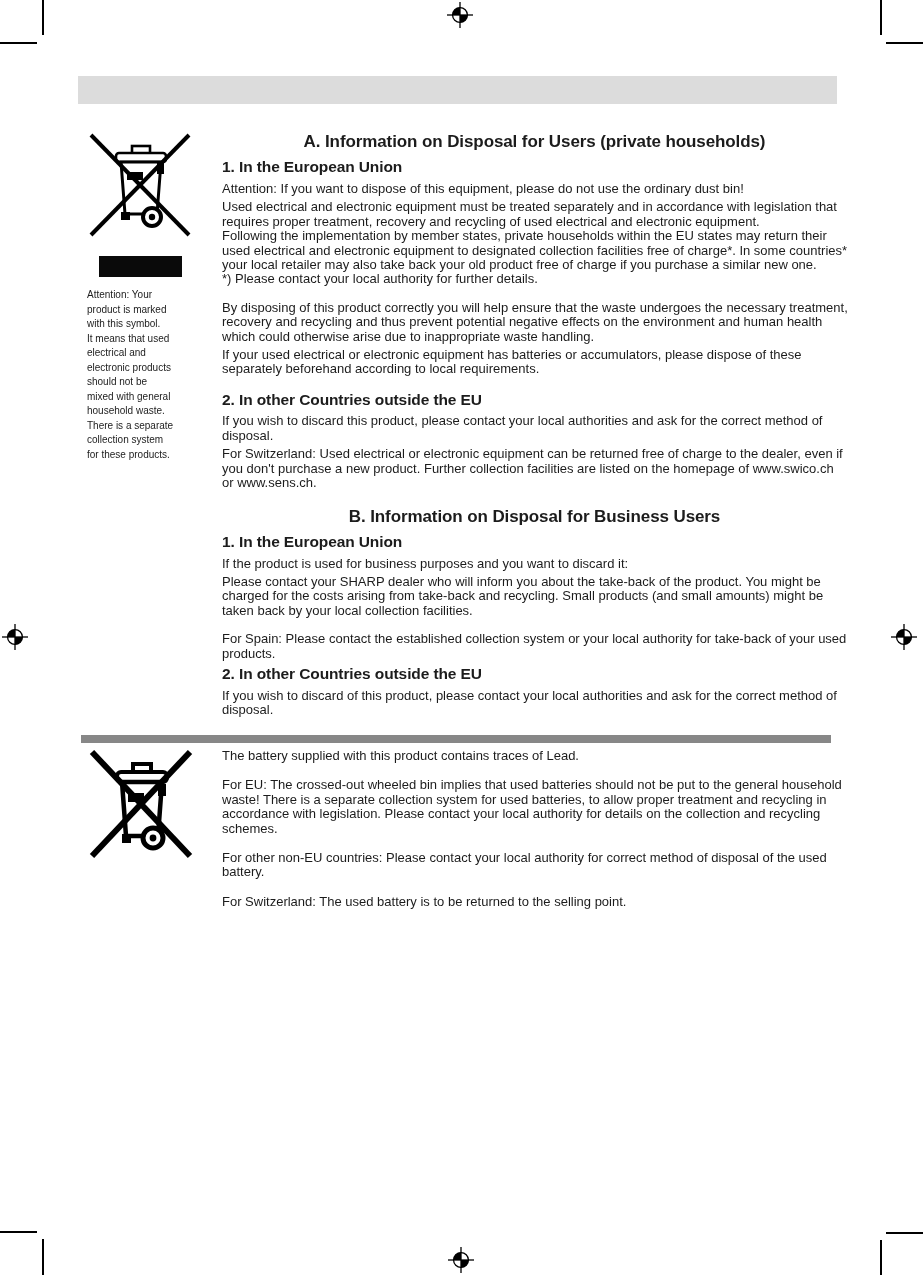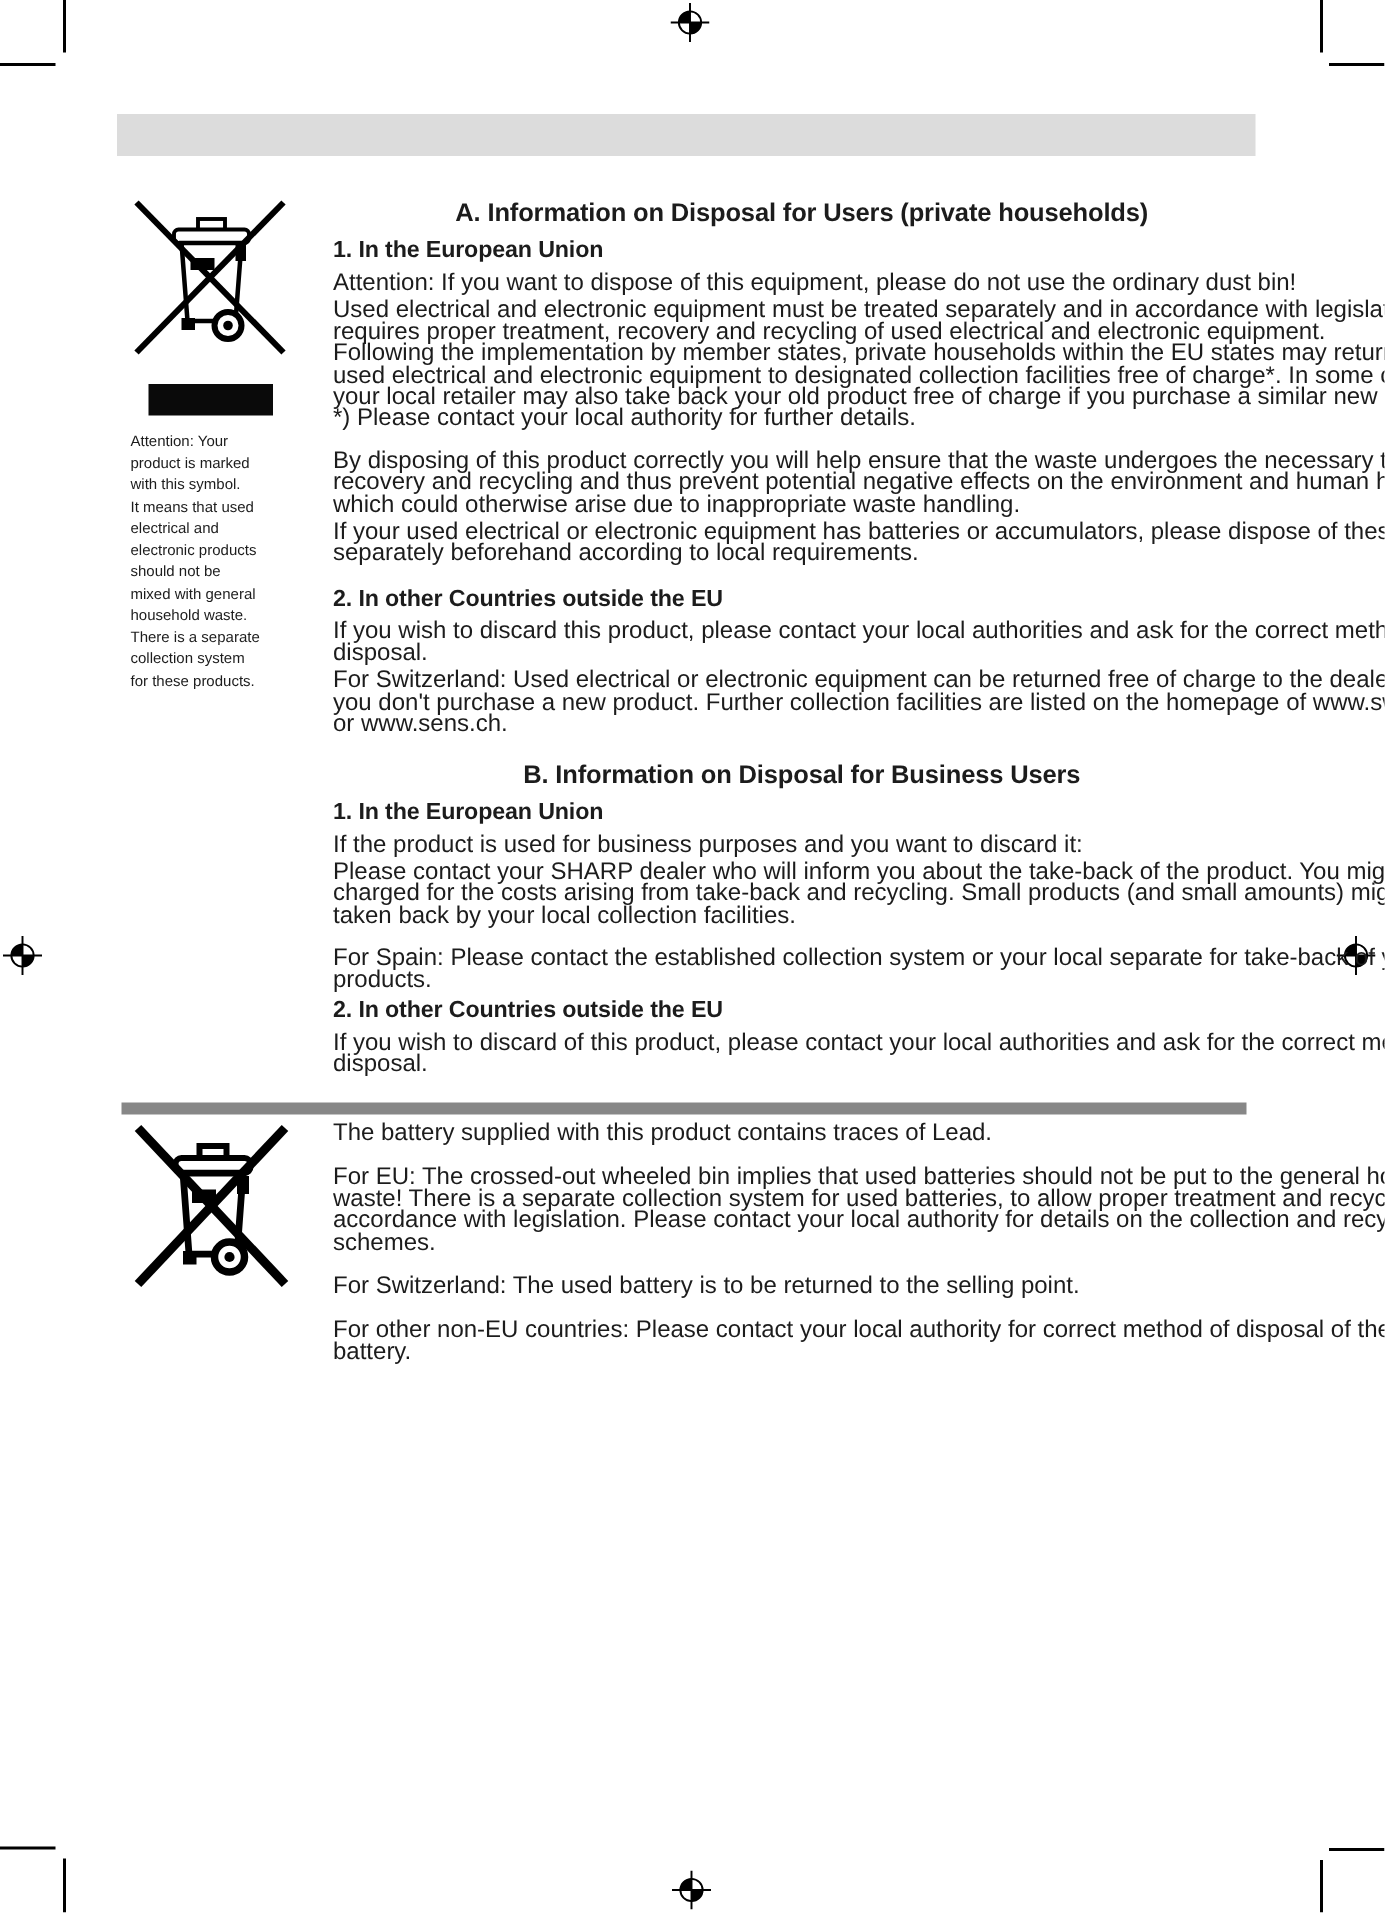--- a/index.html
+++ b/index.html
@@ -50,21 +50,21 @@
     text-align: center;
   }
   h1.sec-title.later { margin-top: 16px; }
   h2.sub-title {
     font-size: 15.5px; font-weight: bold;
     margin: 0 0 5px 0; line-height: 18.6px;
     letter-spacing: -0.1px;
   }
   h2.sub-title.later { margin-top: 0; }
   p.body {
-    font-size: 16px; line-height: 14.4px;
+    font-size: 13px; line-height: 14.4px;
     margin: 0 0 4px 0;
     white-space: pre;
   }
   p.body.gap { margin-bottom: 14px; }
   .battery-col p.body { margin-bottom: 15px; }
 
   svg .stroke { stroke: #000; fill: none; }
   svg .fillw  { fill: #fff; stroke: #000; }
   svg .fillb  { fill: #000; stroke: none; }
 </style>
@@ -170,21 +170,21 @@
   <p class="body">For Switzerland: Used electrical or electronic equipment can be returned free of charge to the dealer, even if
 you don't purchase a new product. Further collection facilities are listed on the homepage of www.swico.ch
 or www.sens.ch.</p>
 
   <h1 class="sec-title later">B. Information on Disposal for Business Users</h1>
   <h2 class="sub-title">1. In the European Union</h2>
   <p class="body">If the product is used for business purposes and you want to discard it:</p>
   <p class="body gap">Please contact your SHARP dealer who will inform you about the take-back of the product. You might be
 charged for the costs arising from take-back and recycling. Small products (and small amounts) might be
 taken back by your local collection facilities.</p>
-  <p class="body">For Spain: Please contact the established collection system or your local separate for take-back of your used
+  <p class="body">For Spain: Please contact the established collection system or your local authority for take-back of your used
 products.</p>
   <h2 class="sub-title later">2. In other Countries outside the EU</h2>
   <p class="body">If you wish to discard of this product, please contact your local authorities and ask for the correct method of
 disposal.</p>
 </div>
 
 <div class="separator-bar"></div>
 
 <div class="battery-icon">
   <svg width="106" height="116" viewBox="0 0 106 116">
@@ -200,16 +200,16 @@
     <line class="stroke" x1="102" y1="6" x2="4" y2="110" stroke-width="6"></line>
   </svg>
 </div>
 
 <div class="battery-col">
   <p class="body">The battery supplied with this product contains traces of Lead.</p>
   <p class="body">For EU: The crossed-out wheeled bin implies that used batteries should not be put to the general household
 waste! There is a separate collection system for used batteries, to allow proper treatment and recycling in
 accordance with legislation. Please contact your local authority for details on the collection and recycling
 schemes.</p>
-  <p class="body">For Switzerland: The used battery is to be returned to the selling point.</p>
   <p class="body">For other non-EU countries: Please contact your local authority for correct method of disposal of the used
 battery.</p>
+  <p class="body">For Switzerland: The used battery is to be returned to the selling point.</p>
 </div>
 
 </body></html>

